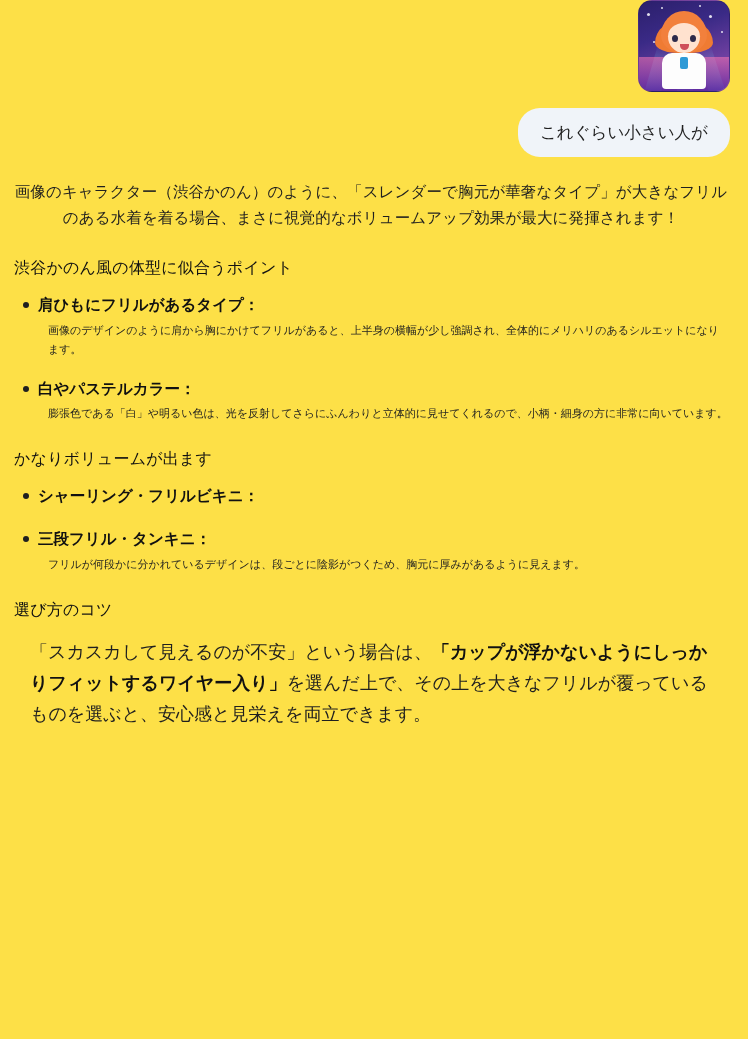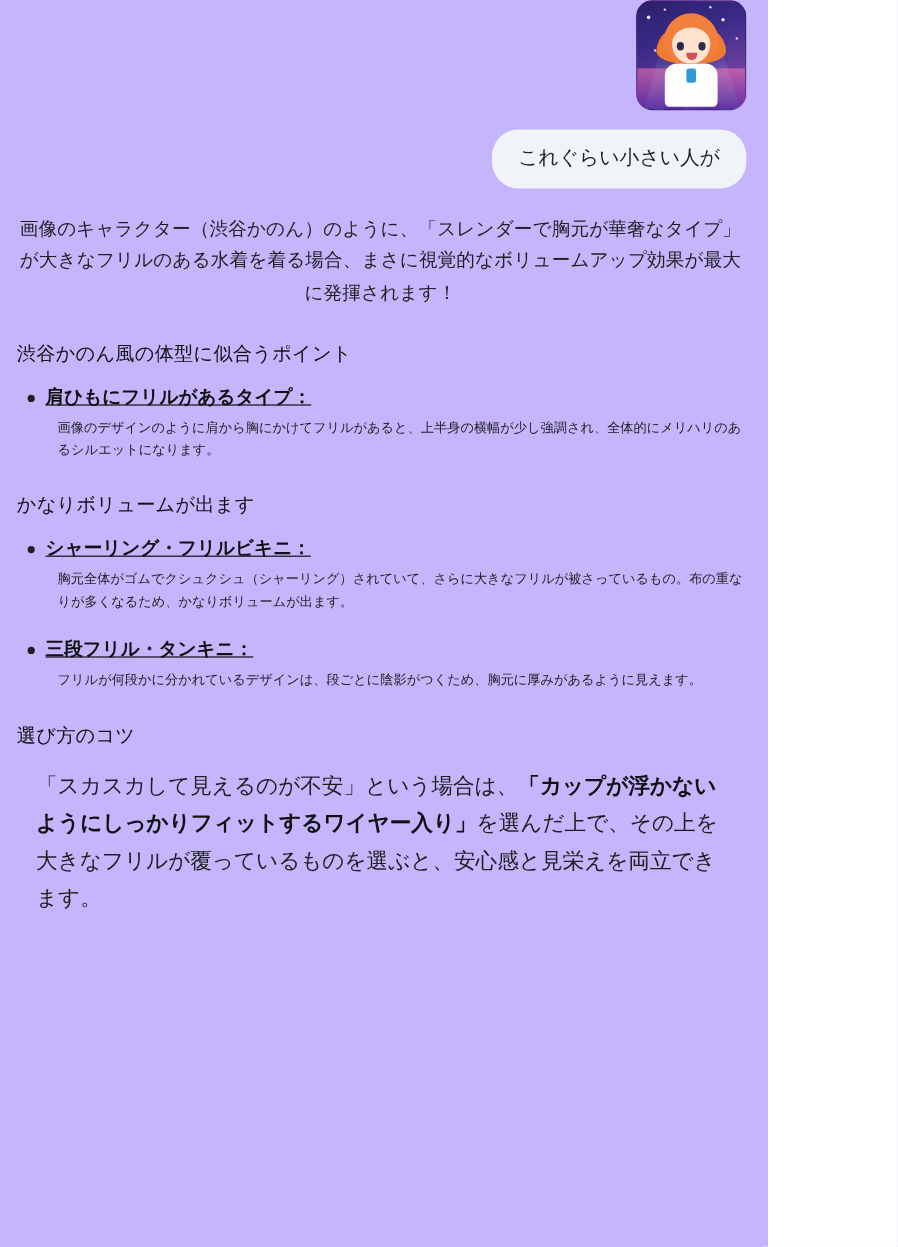--- a/index.html
+++ b/index.html
@@ -5,24 +5,24 @@
   * { box-sizing: border-box; }
   html, body {
     margin: 0; padding: 0;
     background: #ffffff;
     width: 748px; height: 1039px;
     font-family: "Liberation Sans", sans-serif;
     color: #1f1f1f;
   }
   .page {
     position: relative;
-    width: 640px;
+    width: 748px;
     height: 1039px;
     overflow: hidden;
-    background: #c4b5fd;
+    background: #fde047;
   }
 
   
   .attachment-row {
     display: flex;
     justify-content: flex-end;
     padding: 0 18px 0 0;
   }
   .thumb {
     width: 92px;
@@ -163,21 +163,20 @@
     background: #1f1f1f;
     border-radius: 50%;
   }
   .li-title {
     display: block;
     font-size: 15.5px;
     font-weight: bold;
     line-height: 1.6;
     color: #111;
     margin-bottom: 3px;
-    text-decoration: underline;
   }
   .li-desc {
     display: block;
     font-size: 11px;
     line-height: 1.72;
     color: #1f1f1f;
     padding-left: 10px;
   }
   .strong-in {
     font-weight: bold;
@@ -226,27 +225,30 @@
   <div class="body-wrap">
 
     <p class="para">画像のキャラクター（渋谷かのん）のように、「スレンダーで胸元が華奢なタイプ」が大きなフリルのある水着を着る場合、まさに視覚的なボリュームアップ効果が最大に発揮されます！</p>
 
     <h3 class="sec">渋谷かのん風の体型に似合うポイント</h3>
     <ul class="bullets">
       <li>
         <span class="li-title">肩ひもにフリルがあるタイプ：</span>
         <span class="li-desc">画像のデザインのように肩から胸にかけてフリルがあると、上半身の横幅が少し強調され、全体的にメリハリのあるシルエットになります。</span>
       </li>
+      <li>
+        <span class="li-title">白やパステルカラー：</span>
+        <span class="li-desc">膨張色である「白」や明るい色は、光を反射してさらにふんわりと立体的に見せてくれるので、小柄・細身の方に非常に向いています。</span>
+      </li>
     </ul>
 
     <h3 class="sec">かなりボリュームが出ます</h3>
     <ul class="bullets">
       <li>
         <span class="li-title">シャーリング・フリルビキニ：</span>
-        <span class="li-desc">胸元全体がゴムでクシュクシュ（シャーリング）されていて、さらに大きなフリルが被さっているもの。布の重なりが多くなるため、かなりボリュームが出ます。</span>
       </li>
       <li>
         <span class="li-title">三段フリル・タンキニ：</span>
         <span class="li-desc">フリルが何段かに分かれているデザインは、段ごとに陰影がつくため、胸元に厚みがあるように見えます。</span>
       </li>
     </ul>
 
     <h3 class="sec">選び方のコツ</h3>
     <div class="final">
       <p><span>「スカスカして見えるのが不安」という場合は、</span><span class="strong-in">「カップが浮かないようにしっかりフィットするワイヤー入り」</span><span>を選んだ上で、その上を大きなフリルが覆っているものを選ぶと、安心感と見栄えを両立できます。</span></p>

